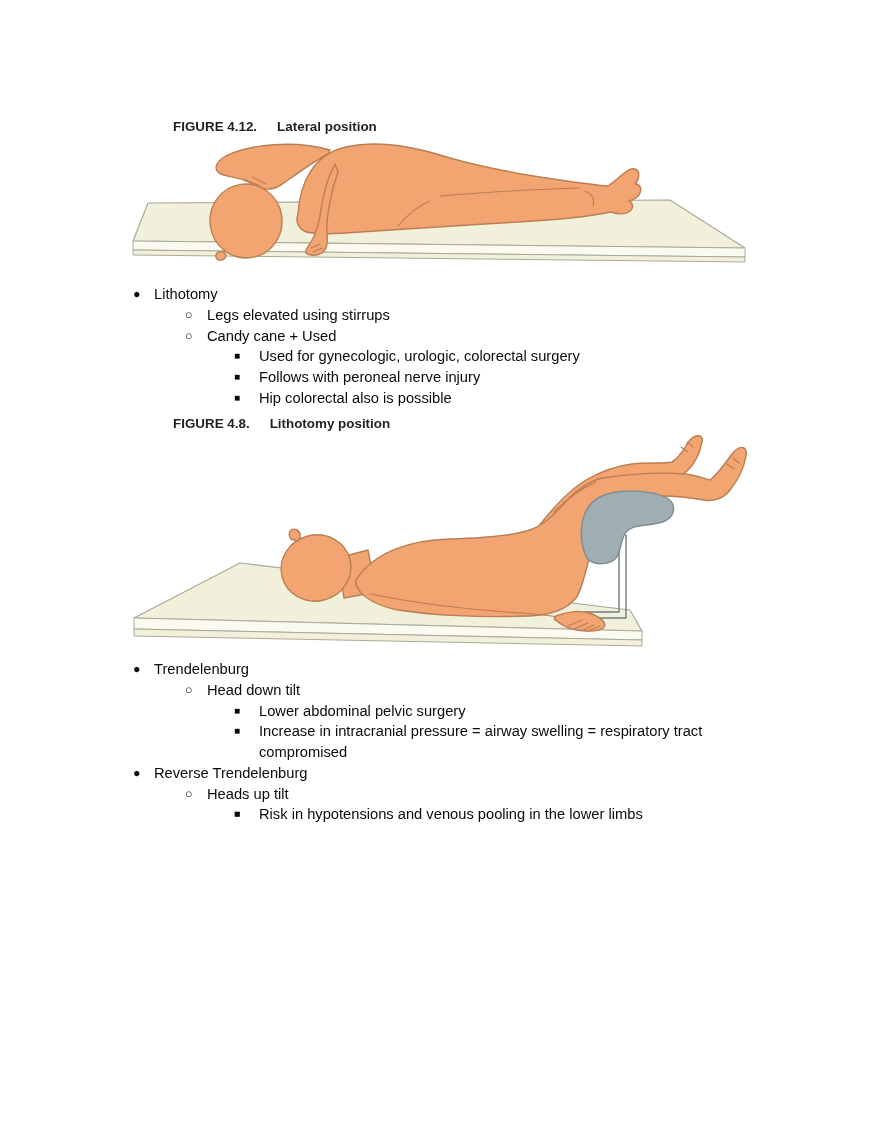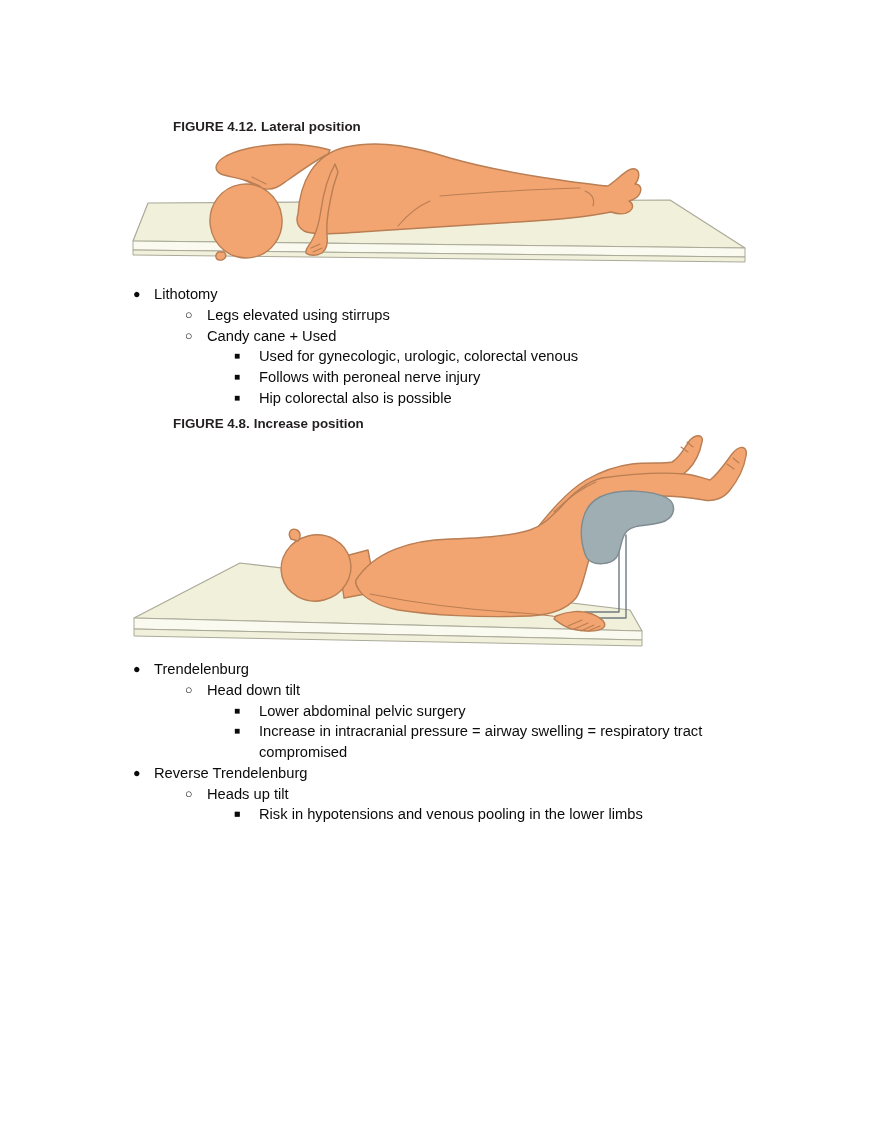--- a/index.html
+++ b/index.html
@@ -12,21 +12,21 @@
     font-family: "Liberation Sans", "DejaVu Sans", sans-serif;
     color: #0b0b0b;
   }
   .caption {
     position: absolute;
     left: 133px;
     font-size: 13.4px;
     line-height: 17px;
     color: var(--caption, #231f20);
   }
-  .cap-label { font-weight: 700; margin-right: 4px; padding-left: 40px; }
+  .cap-label { font-weight: 700; margin-right: 20px; padding-left: 40px; }
   .cap-title { font-weight: 700; }
   #cap1 { top: 118px; }
   #cap2 { top: 415px; }
 
   .fig { position: absolute; }
   #fig1 { left: 130px; top: 136px; }
   #fig2 { left: 130px; top: 432px; }
 
   .list {
     position: absolute;
@@ -93,27 +93,27 @@
       <path class="line" d="M116,44 L130,50 M122,41 L136,48"></path>
       <path d="M205,28 C196,44 193,60 191,74 C189,88 186,98 181,106 C178,111 175,114 176,117 C179,120 187,120 192,117 C197,113 198,106 197,99 C196,88 198,76 200,66 C202,54 205,44 208,36 Z"></path>
       <path class="line" d="M181,112 L190,108 M183,116 L192,112"></path>
     </g>
   </svg>
 
   <div class="list" id="list1">
     <div class="li l1"><span class="bullet">●</span><span>Lithotomy</span></div>
     <div class="li l2"><span class="bullet">○</span><span>Legs elevated using stirrups</span></div>
     <div class="li l2"><span class="bullet">○</span><span>Candy cane + Used</span></div>
-    <div class="li l3"><span class="bullet">■</span><span>Used for gynecologic, urologic, colorectal venous</span></div>
+    <div class="li l3"><span class="bullet">■</span><span>Used for gynecologic, urologic, colorectal surgery</span></div>
     <div class="li l3"><span class="bullet">■</span><span>Follows with peroneal nerve injury</span></div>
     <div class="li l3"><span class="bullet">■</span><span>Hip colorectal also is possible</span></div>
   </div>
 
   <div class="caption" id="cap2">
-    <span class="cap-label">FIGURE 4.8.</span><span class="cap-title">Increase position</span>
+    <span class="cap-label">FIGURE 4.8.</span><span class="cap-title">Lithotomy position</span>
   </div>
 
   <svg class="fig" id="fig2" width="620" height="215" viewBox="0 0 620 215">
     <g>
       <polygon class="tbl-top" points="110,131 500,178 512,199 4,186"></polygon>
       <polygon class="tbl-band" points="4,186 512,199 512,208 4,197"></polygon>
       <polygon class="tbl-strip" points="4,197 512,208 512,214 4,204"></polygon>
     </g>
     <g class="skin">
       <path d="M400,105 C418,82 436,60 456,48 C470,40 486,34 502,32 C520,30 532,32 542,30 C550,26 554,16 560,8 C566,2 574,2 572,10 C570,20 566,30 558,38 C550,46 540,50 530,48 C510,46 492,52 478,62 C462,74 448,90 436,102 Z"></path>

